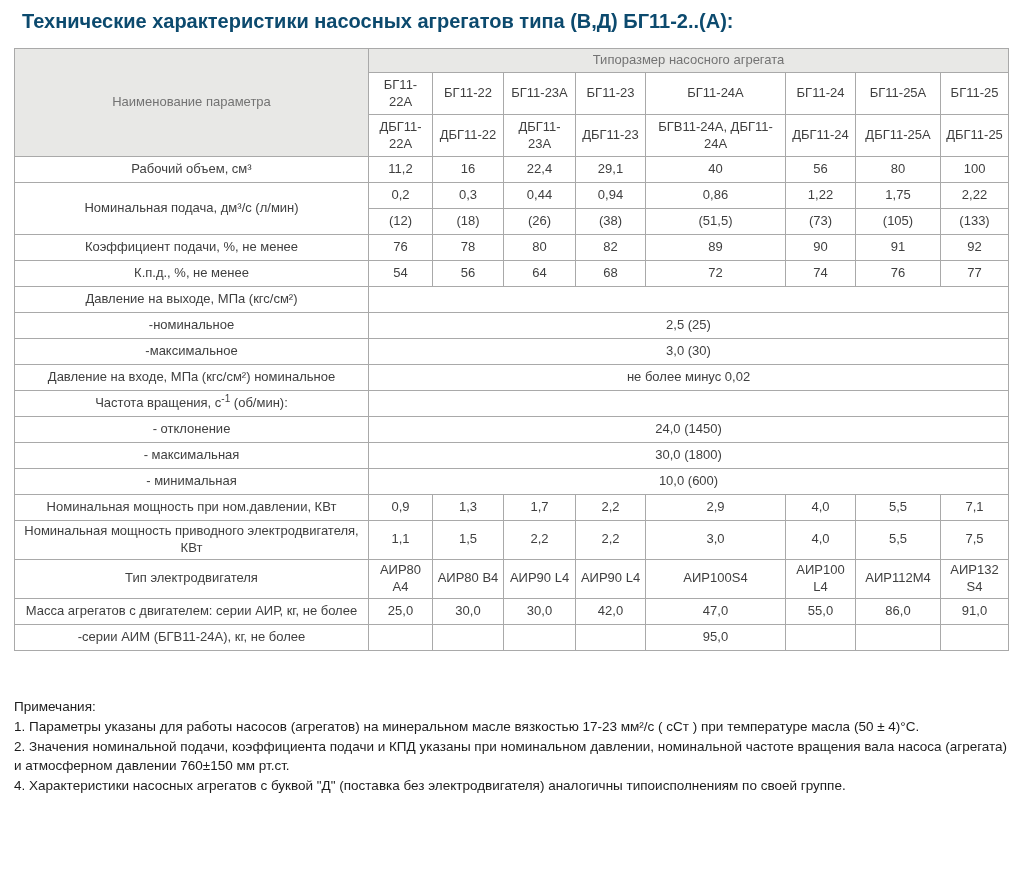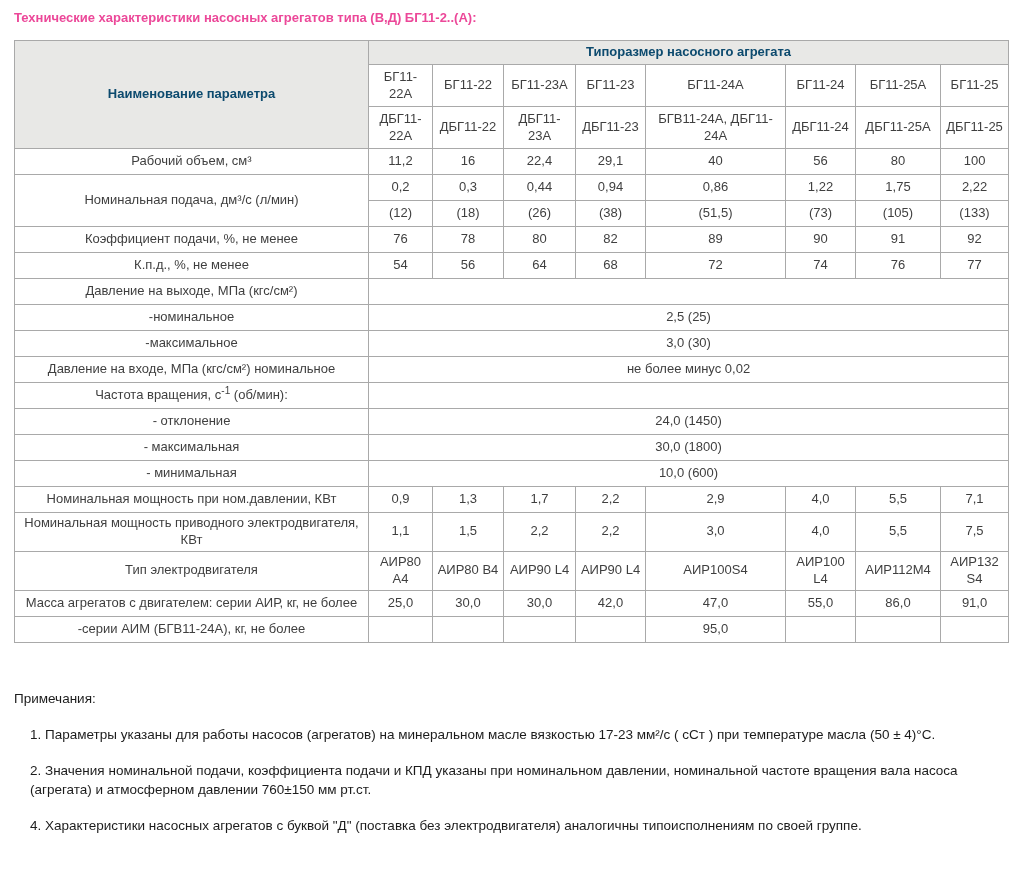--- a/index.html
+++ b/index.html
@@ -4,62 +4,62 @@
 <style>
   html, body { margin: 0; padding: 0; background: #ffffff; }
   body {
     width: 1022px;
     font-family: "Liberation Sans", "DejaVu Sans", sans-serif;
     color: #3f3f3f;
   }
   .page { padding: 8px 14px 10px 14px; }
 
   .title {
-    font-size: 13px;
+    font-size: 20px;
     font-weight: bold;
-    color: #ec4899;
-    margin: 2px 0 15px 0;
+    color: #0c4a6e;
+    margin: 2px 0 15px 8px;
   }
 
   table.spec {
     border-collapse: collapse;
     table-layout: fixed;
     width: 994px;
     font-size: 13px;
     color: #3f3f3f;
   }
   table.spec td, table.spec th {
     border: 1px solid #a9a9a9;
     text-align: center;
     vertical-align: middle;
     padding: 2px 4px;
     line-height: 1.3;
     overflow-wrap: break-word;
   }
   th.param-hdr, th.group-hdr {
     background: #e8e8e6;
-    font-weight: bold;
-    color: #0c4a6e;
+    font-weight: normal;
+    color: #737373;
     font-size: 13px;
   }
   th.group-hdr { height: 19px; }
   td.model { height: 37px; background: #ffffff; font-weight: normal; }
   tbody td { height: 21px; }
   td.label { }
   td.merged { }
   sup { font-size: 10px; line-height: 0; }
 
   .notes {
     margin-top: 46px;
     font-size: 13.5px;
     color: #1c1c1c;
     width: 1000px;
   }
   .notes-heading { font-weight: normal; line-height: 1.48; }
-  .note { margin: 16px; line-height: 1.48; }
+  .note { margin: 0; line-height: 1.48; }
 </style>
 </head>
 <body>
 
 <div class="page">
 
   <div class="title">Технические характеристики насосных агрегатов типа (В,Д) БГ11-2..(А):</div>
 
   <table class="spec">
     <colgroup>

